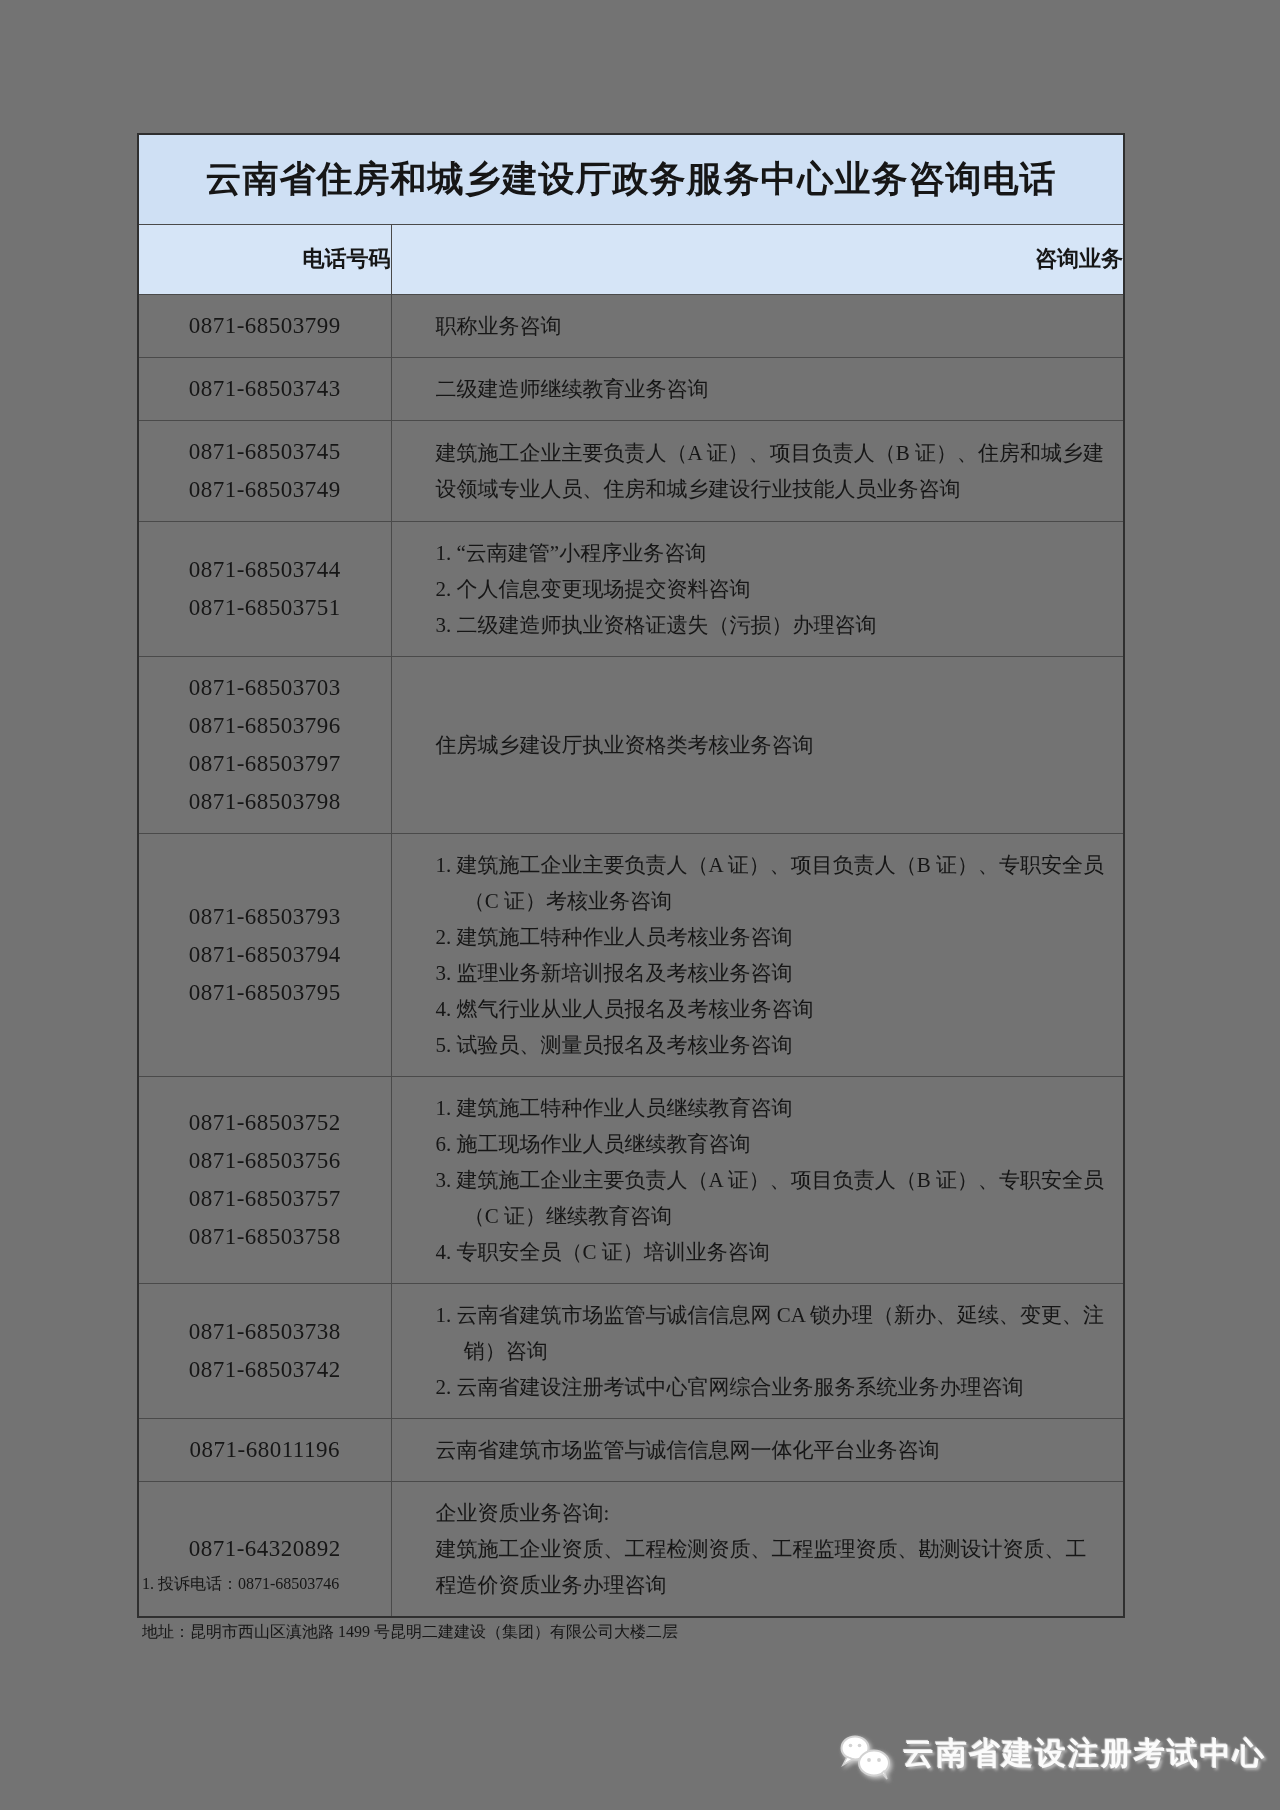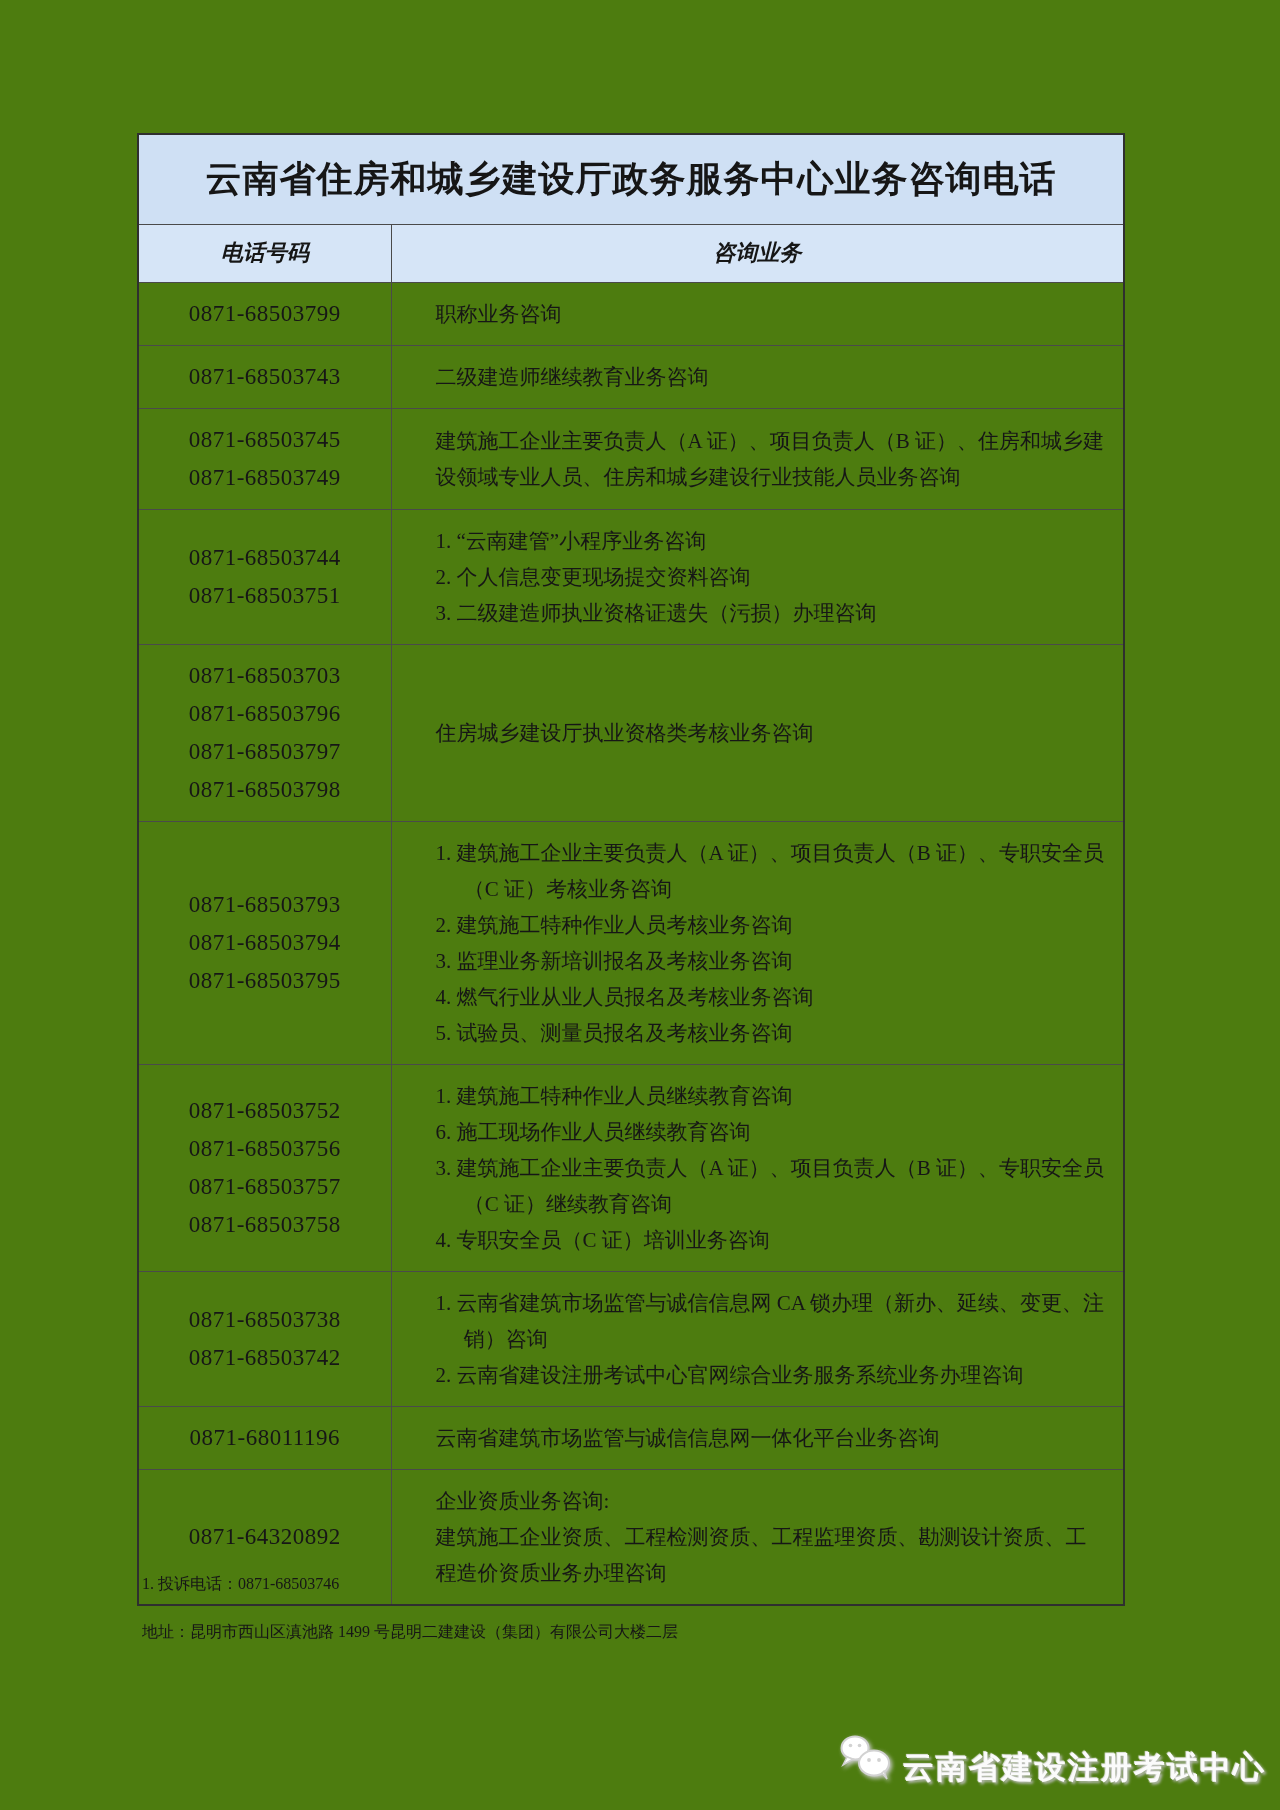--- a/index.html
+++ b/index.html
@@ -12,21 +12,21 @@
     --watermark-color: #fbfbfb;
     --watermark-shadow: #bdbdbd;
   }
   * { margin: 0; padding: 0; box-sizing: border-box; }
   html, body { background: #ffffff; }
   body { font-family: "Liberation Serif", "DejaVu Serif", serif; }
   .page {
     position: relative;
     width: 1280px;
     height: 1810px;
-    background: #4d7c0f;
+    background: #737373;
     overflow: hidden;
   }
   table.phone-table {
     position: absolute;
     left: 137px;
     top: 133px;
     width: 988px;
     border-collapse: collapse;
     table-layout: fixed;
     border: 2px solid var(--border-dark);
@@ -40,27 +40,26 @@
     height: 90px;
     background: var(--header-bg);
     color: var(--title-color);
     font-size: 36px;
     font-weight: bold;
     text-align: center;
     vertical-align: middle;
     letter-spacing: 1px;
   }
   .col-header-row th {
-    height: 58px;
+    height: 70px;
     background: var(--header-bg2);
     font-size: 22px;
     font-weight: bold;
-    text-align: center;
-    vertical-align: middle;
-    font-style: italic;
+    text-align: right;
+    vertical-align: middle;
   }
   col.c-phone { width: 253px; }
   .phone-cell {
     text-align: center;
     vertical-align: middle;
     font-size: 23px;
     padding: 12px 6px;
     letter-spacing: 0.5px;
   }
   .phone-number { line-height: 38px; white-space: nowrap; }
@@ -80,21 +79,21 @@
     top: 1560px;
     font-size: 16px;
     color: var(--text-color);
   }
   .note-line { line-height: 48px; white-space: nowrap; }
   .watermark {
     position: absolute;
     top: 1733px;
     right: 14px;
     display: flex;
-    align-items: flex-end;
+    align-items: flex-start;
     gap: 10px;
     color: var(--watermark-color);
     font-size: 31px;
     font-weight: bold;
     letter-spacing: 2px;
     text-shadow: 2px 2px 3px var(--watermark-shadow), -1px -1px 1px #ededed;
     white-space: nowrap;
   }
   .watermark svg { filter: drop-shadow(2px 2px 2px #cccccc); }
 </style>

